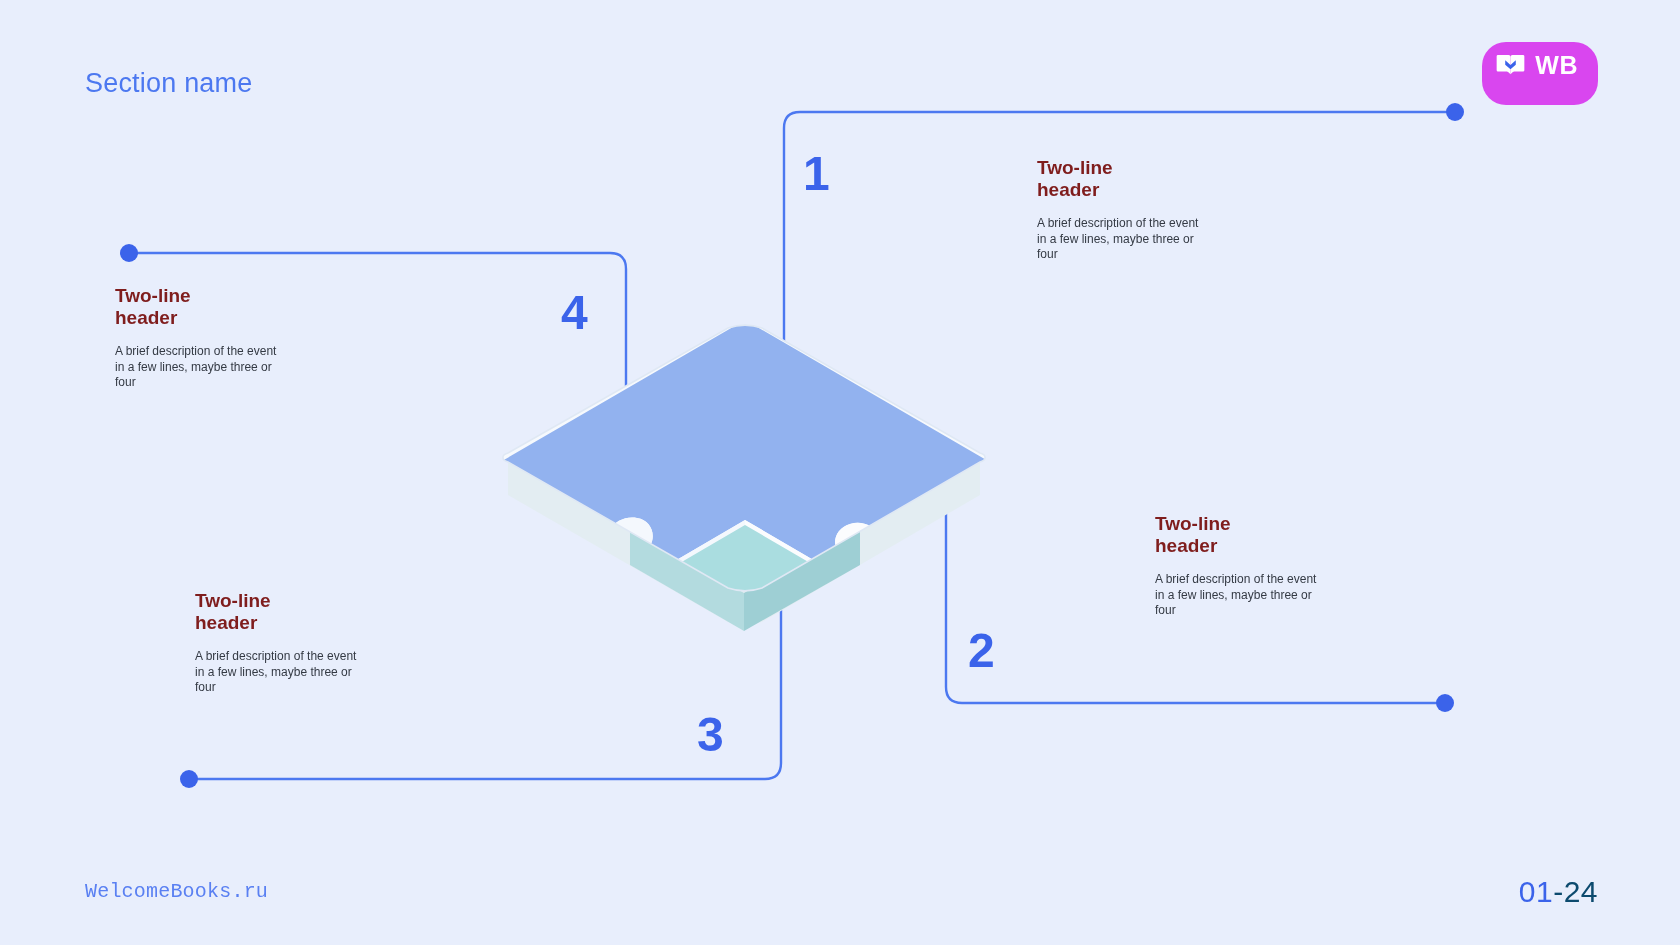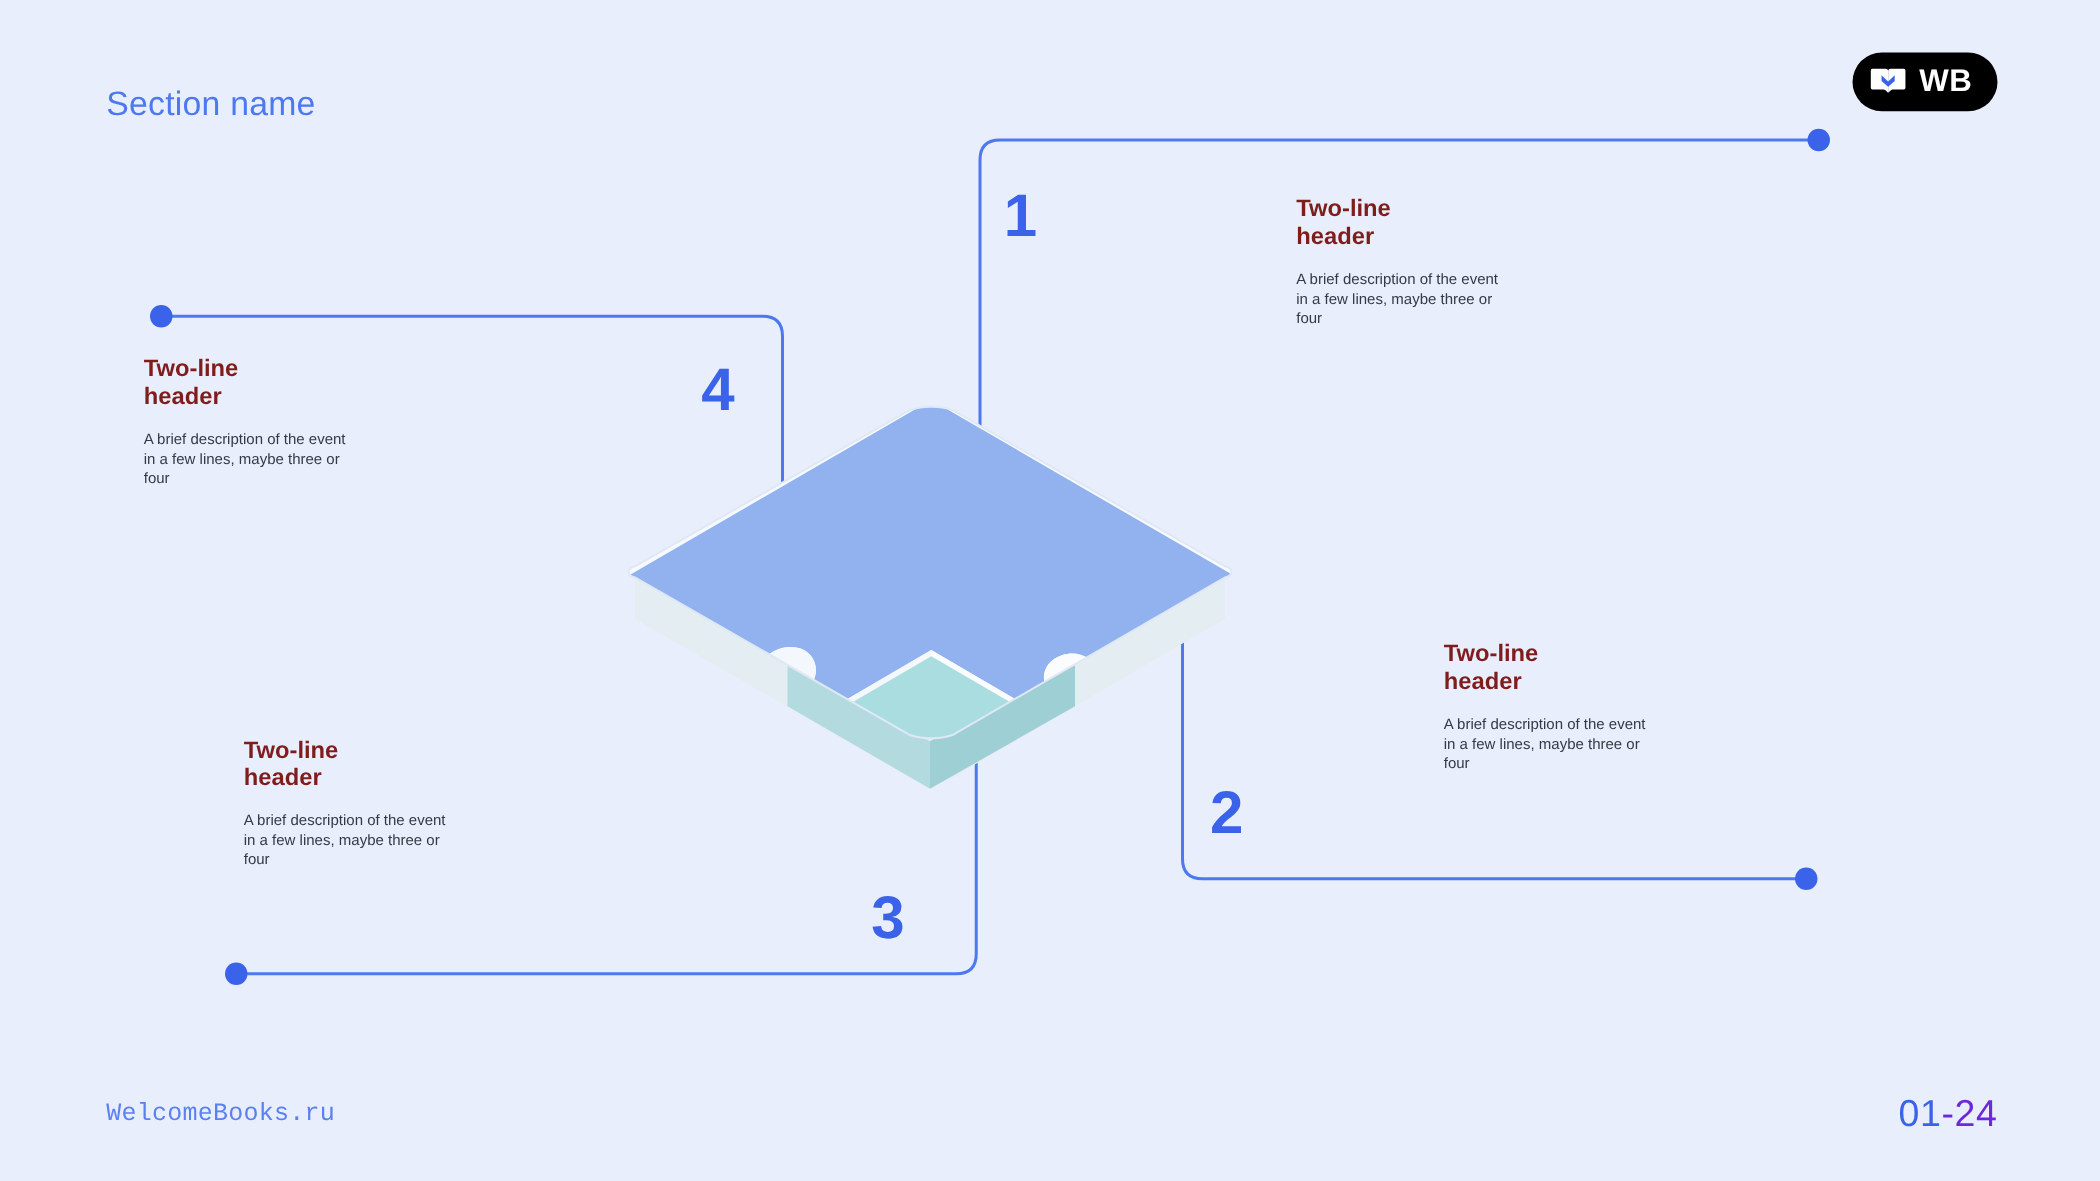--- a/index.html
+++ b/index.html
@@ -29,23 +29,23 @@
     color: #4c78f0;
     letter-spacing: 0.2px;
     white-space: nowrap;
     margin-top: 28px;
   }
   .logo-pill {
     position: absolute;
     right: 82px;
     top: 42px;
     height: 47px;
-    padding: 0 20px 0 14px;
+    padding: 0 20px 16px 14px;
     border-radius: 24px;
-    background: #000000;
+    background: #d946ef;
     display: flex;
     align-items: center;
     gap: 10px;
   }
   .logo-book {
     width: 29px;
     height: 25px;
     display: block;
   }
   .logo-text {
@@ -125,21 +125,21 @@
     font-family: Liberation Mono, monospace;
   }
   .page-no {
     position: absolute;
     right: 82px;
     bottom: 36px;
     font-size: 30px;
     letter-spacing: 0.5px;
   }
   .page-cur { color: #3b63ea; text-align: right; }
-  .page-tot { color: #6d28d9; }
+  .page-tot { color: #0c4a6e; }
 </style>
 </head>
 <body>
 
 <div class="slide">
 
   <div class="section-name">Section name</div>
 
   <div class="logo-pill">
     <svg class="logo-book" viewBox="0 0 30 26">

